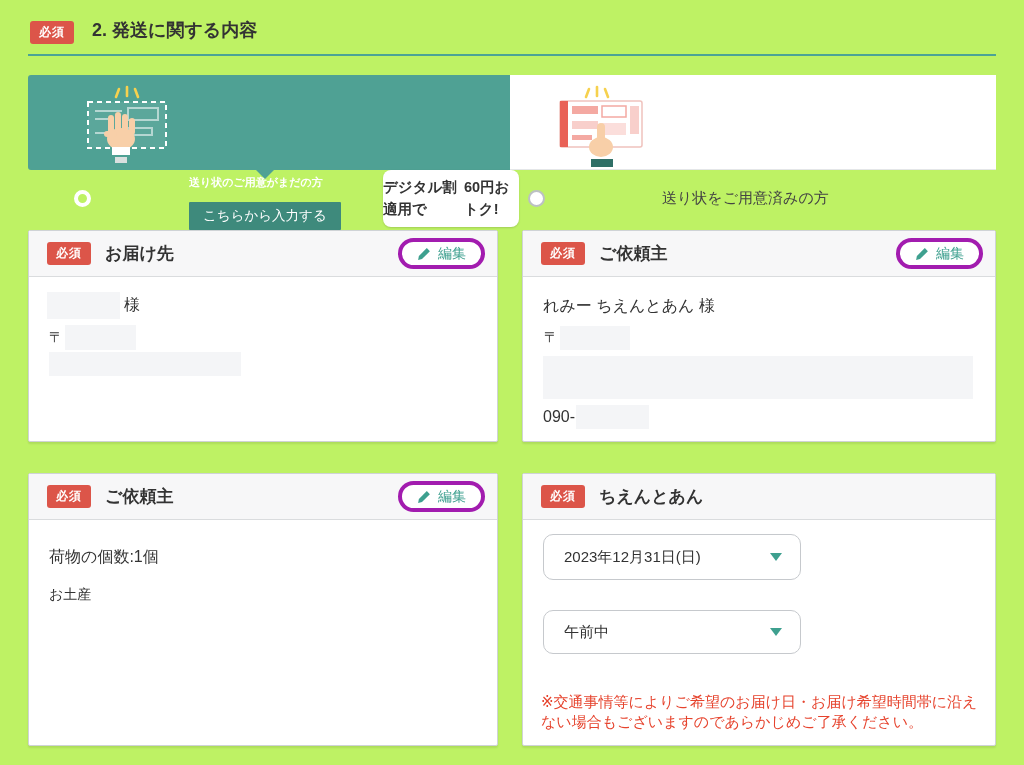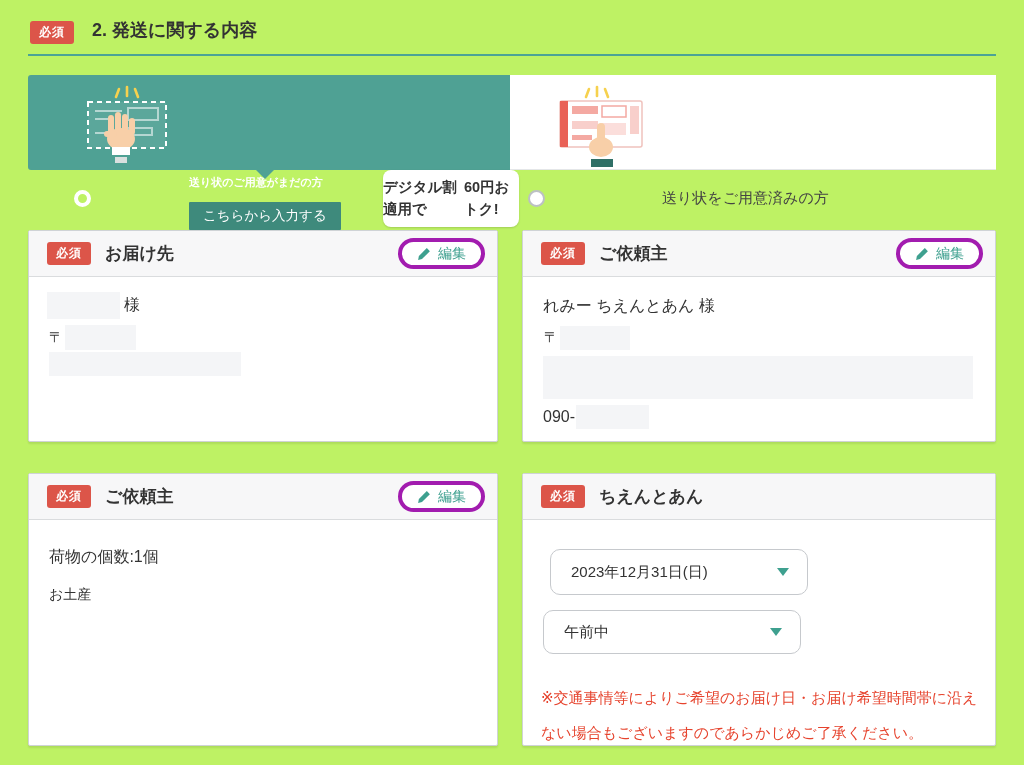--- a/index.html
+++ b/index.html
@@ -57,22 +57,22 @@
   .row-abs { position:absolute; display:flex; align-items:center; }
   .t16 { font-size:16px; color:#333; }
   .t14 { font-size:14px; color:#333; }
 
   
   .select-box { position:absolute; width:258px; height:46px; border:1px solid #C6C9CD; border-radius:10px;
     background:#fff; display:flex; align-items:center; padding:0 18px 0 20px; cursor:pointer; }
   .select-box span.val { flex:1 1 auto; font-size:15px; color:#333; }
   .select-caret { width:0; height:0; border-left:6px solid transparent; border-right:6px solid transparent;
     border-top:8px solid #3EA08F; flex:0 0 auto; }
-  .delivery-note { position:absolute; left:18px; top:160px; width:438px; color:#E6432D;
-    font-size:15px; line-height:35px; }
+  .delivery-note { position:absolute; left:18px; top:172px; width:438px; color:#E6432D;
+    font-size:15px; line-height:20px; }
 </style>
 </head>
 <body>
 
 <div class="page">
 
   <span class="hdr-badge">必須</span>
   <h2 class="hdr-title">2. 発送に関する内容</h2>
   <div class="hdr-divider"></div>
 
@@ -210,21 +210,21 @@
       <span class="t14" style="position:absolute; left:20px; top:66px;">お土産</span>
     </div>
   </div>
 
   <div class="card card-4">
     <div class="card-header">
       <span class="card-badge">必須</span>
       <span class="card-title">ちえんとあん</span>
     </div>
     <div class="card-body">
-      <div class="select-box" style="left:20px; top:29px;margin-left:7px;">
+      <div class="select-box" style="left:20px; top:14px;">
         <span class="val">2023年12月31日(日)</span>
         <span class="select-caret"></span>
       </div>
       <div class="select-box" style="left:20px; top:90px; height:44px;">
         <span class="val">午前中</span>
         <span class="select-caret"></span>
       </div>
       <p class="delivery-note">※交通事情等によりご希望のお届け日・お届け希望時間帯に沿えない場合もございますのであらかじめご了承ください。</p>
     </div>
   </div>

